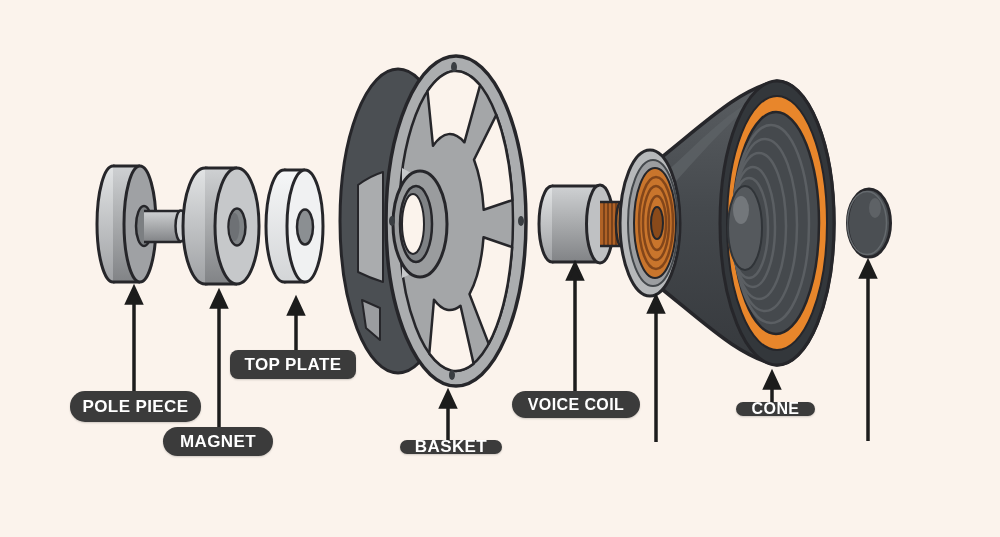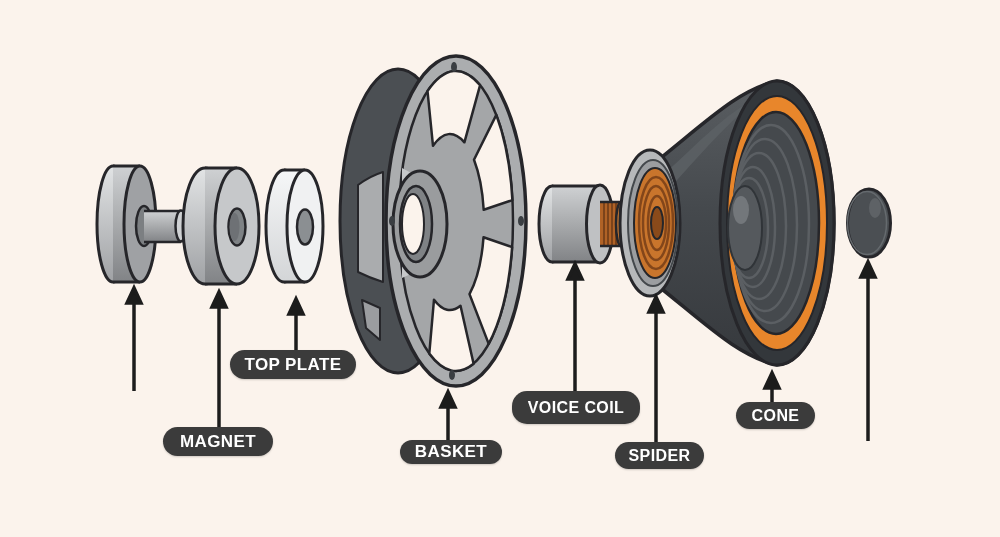--- a/index.html
+++ b/index.html
@@ -18,25 +18,25 @@
     border-radius:15px;
     display:flex;align-items:center;justify-content:center;
     font-weight:700;
     font-size:17px;
     letter-spacing:0.4px;
     box-shadow:0 1px 2px rgba(0,0,0,0.18);
     white-space:nowrap;
   }
   .pill-pole-piece{left:70px;top:391px;width:131px;height:31px;}
   .pill-magnet{left:163px;top:427px;width:110px;height:29px;}
-  .pill-top-plate{left:230px;top:350px;width:126px;height:29px;}
-  .pill-basket{left:400px;top:440px;width:102px;height:24px;}
-  .pill-voice-coil{left:512px;top:391px;width:128px;height:33px;font-size:16px;text-align:center;}
+  .pill-top-plate{left:230px;top:350px;width:126px;height:29px;border-radius:8px;}
+  .pill-basket{left:400px;top:440px;width:102px;height:14px;}
+  .pill-voice-coil{left:512px;top:391px;width:128px;height:27px;font-size:16px;text-align:center;}
   .pill-spider{left:615px;top:442px;width:89px;height:27px;font-size:16px;}
-  .pill-cone{left:736px;top:402px;width:79px;height:27px;font-size:16px;}
+  .pill-cone{left:736px;top:402px;width:79px;height:14px;font-size:16px;}
   .pill-dust-cap{left:806px;top:441px;width:122px;height:28px;}
 </style>
 </head>
 <body>
 
 <div class="stage">
 
   <svg width="1000" height="537" viewBox="0 0 1000 537">
     <defs>
       <linearGradient id="metalBody" x1="0" y1="0" x2="0" y2="1">
@@ -181,32 +181,32 @@
         <line x1="772" y1="402" x2="772" y2="387"></line>
           <polygon points="772,373 765,388 779,388"></polygon>
       </g>
       <g>
         <line x1="868" y1="441" x2="868" y2="275"></line>
           <polygon points="868,262 861,277 875,277"></polygon>
       </g>
     </g>
   </svg>
 
+  <div class="pill pill-pole-piece">
+    <span>POLE PIECE</span>
+  </div>
   <div class="pill pill-magnet">
     <span>MAGNET</span>
   </div>
   <div class="pill pill-top-plate">
     <span>TOP PLATE</span>
   </div>
   <div class="pill pill-basket">
     <span>BASKET</span>
   </div>
   <div class="pill pill-voice-coil">
     <span>VOICE COIL</span>
   </div>
-  <div class="pill pill-spider">
-    <span>SPIDER</span>
-  </div>
   <div class="pill pill-cone">
     <span>CONE</span>
   </div>
 
 </div>
 
 </body></html>

